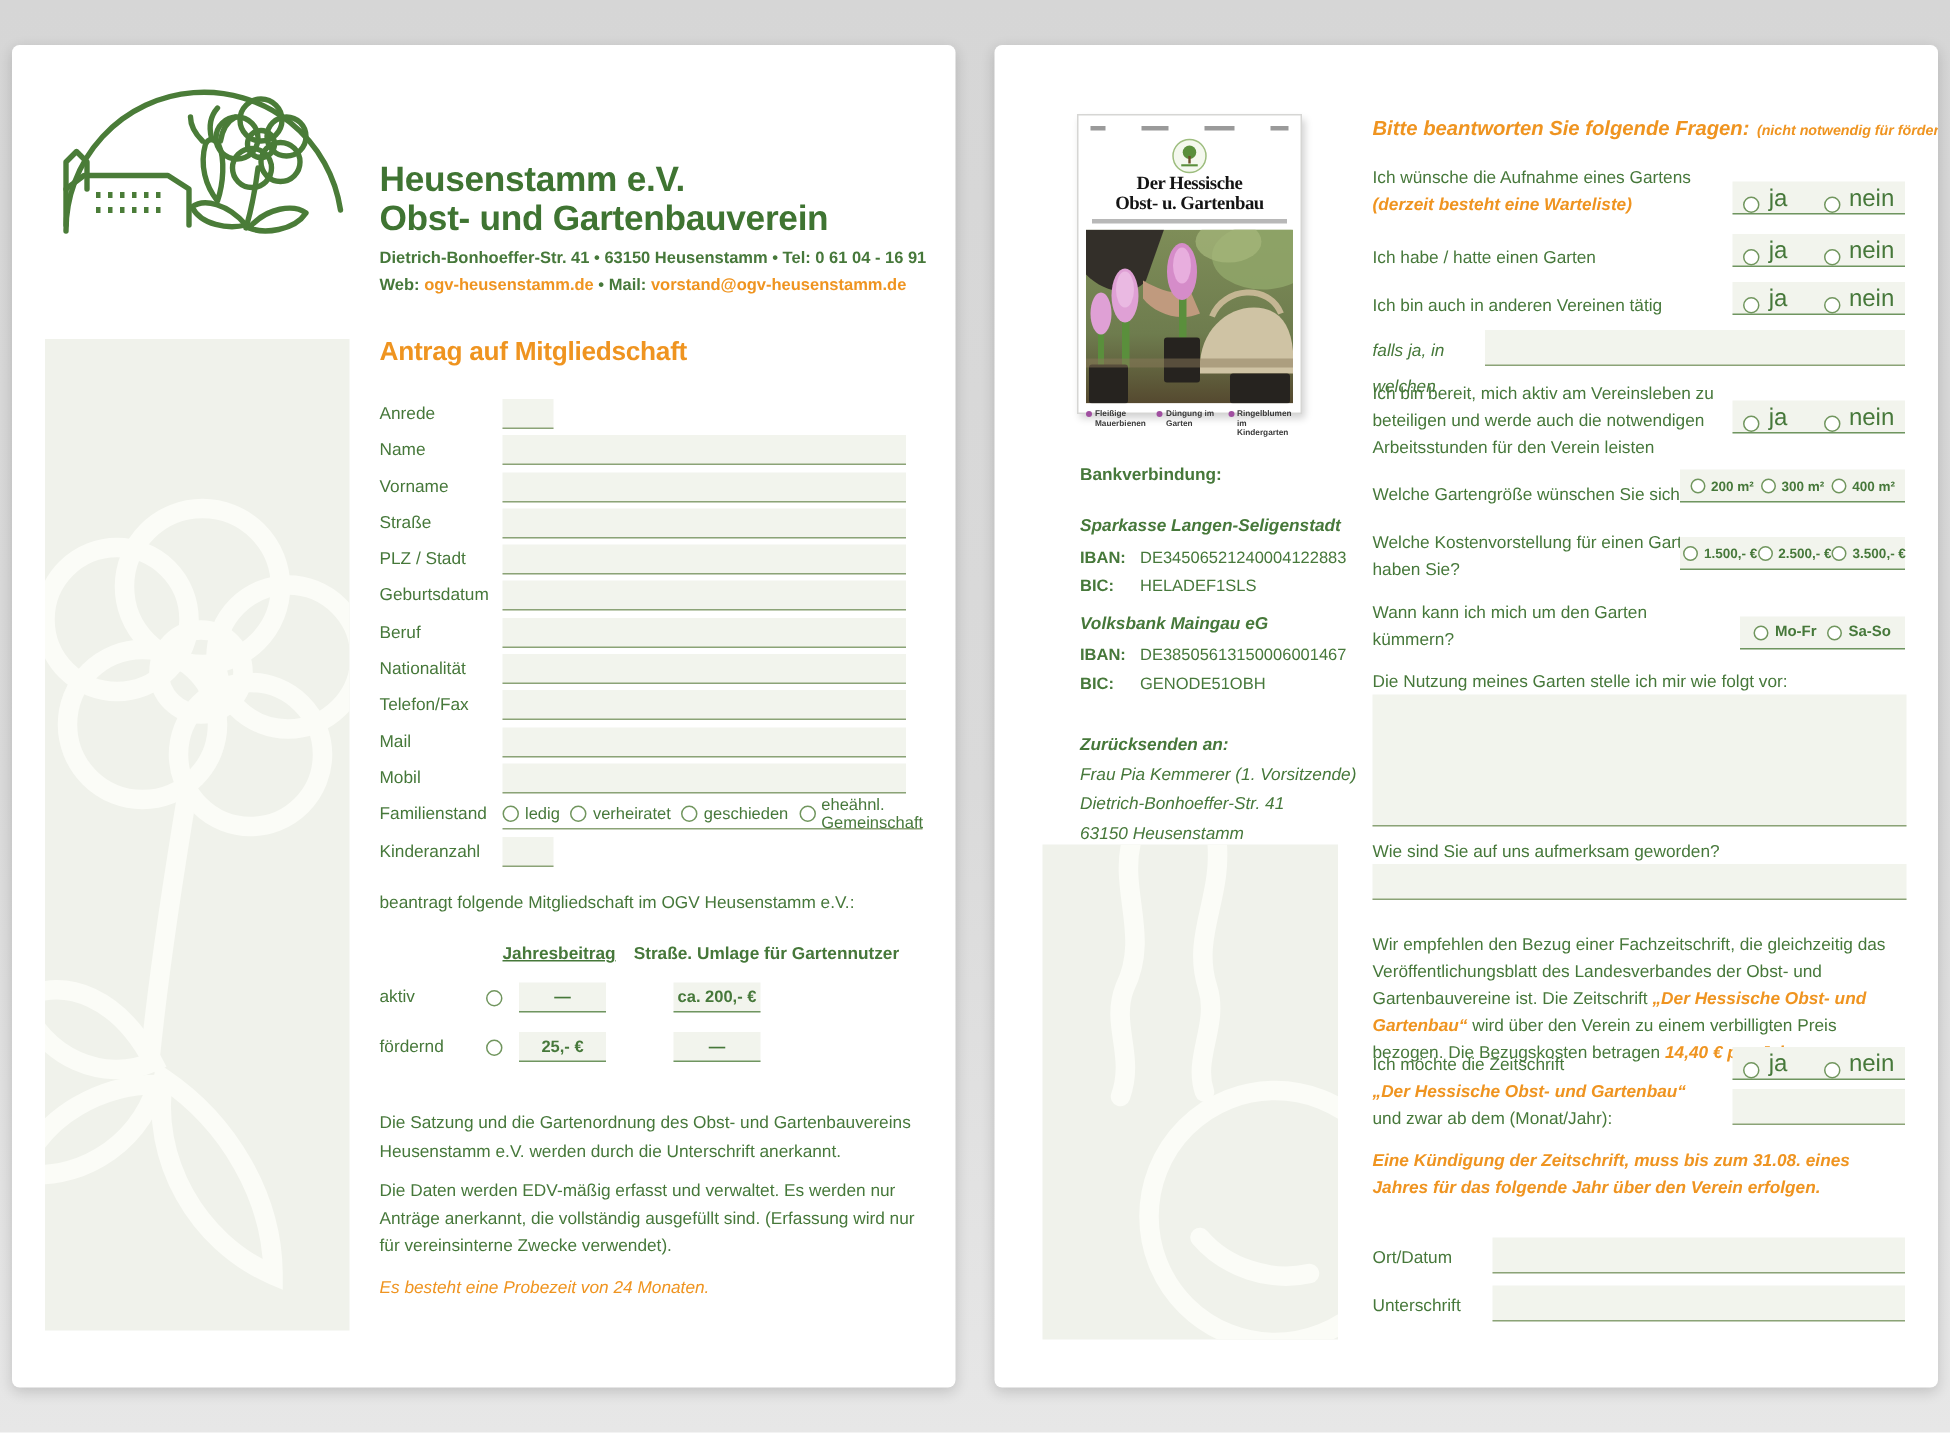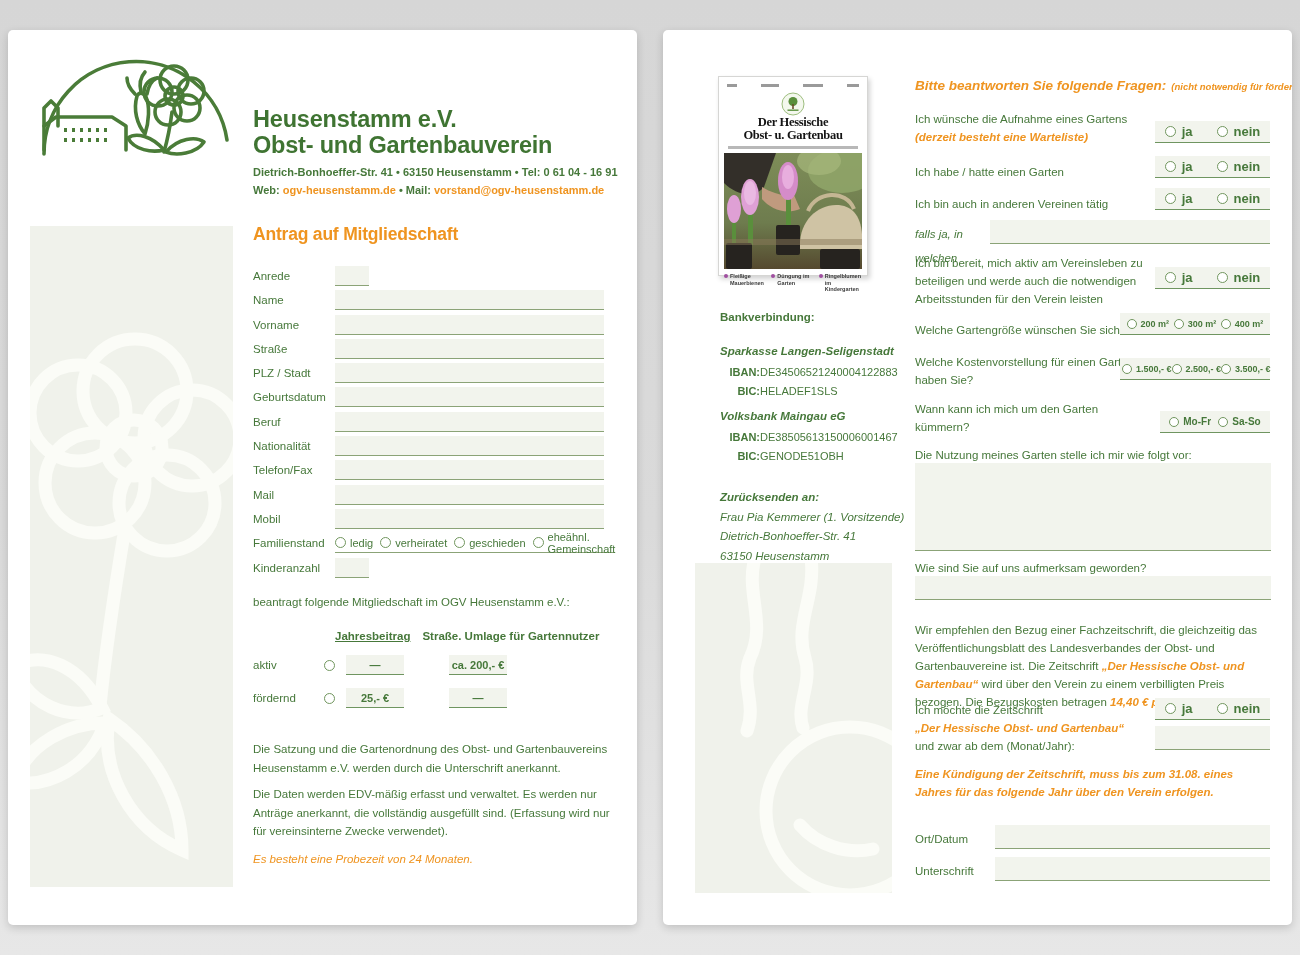--- a/index.html
+++ b/index.html
@@ -77,34 +77,34 @@
   .cover-sub { height:3px; background:#b8b8b8; margin:4px 4px 4px; }
   .cover-photo { height:116px; overflow:hidden; }
   .cover-bullets { display:flex; gap:4px; margin-top:4px; }
   .cb { flex:1; font-size:5.5px; font-weight:bold; color:#3a3a3a; line-height:6.5px; display:flex; gap:2px; }
   .cb-dot { width:4px; height:4px; background:#a04fa0; border-radius:50%; margin-top:1px; flex:none; }
 
   
   .bank-heading { position:absolute; left:57px; top:281px; font-size:11.5px; font-weight:bold; }
   .bank { position:absolute; left:57px; width:190px; font-size:11px; line-height:19px; }
   .bank-name { font-weight:bold; font-style:italic; font-size:11.5px; margin-bottom:2px; }
-  .bank-row { display:flex;text-align:right; }
+  .bank-row { display:flex; }
   .bank-row .bl { width:40px; font-weight:bold; flex:none; }
   .return { position:absolute; left:57px; top:458px; font-size:11.5px; font-style:italic; line-height:19.5px; }
   .return .rh { font-weight:bold; }
 
   
   .questions { position:absolute; left:252px; top:0; width:355px; font-size:11.5px; }
   .q-heading { position:absolute; top:48px; left:0; white-space:nowrap; }
   .q-heading .qh1 { font-size:13.5px; font-weight:bold; font-style:italic; color:#ef9420; }
   .q-heading .qh2 { font-size:9.5px; font-weight:bold; font-style:italic; color:#ef9420; margin-left:5px; }
   .q-text { position:absolute; left:0; width:238px; line-height:18px; }
   .yn { position:absolute; left:240px; width:115px; height:22px; background:#f2f4ed;
-        border-bottom:1px solid #6f9560; display:flex; align-items:center;
-        justify-content:center; gap:6px; font-size:13px; font-weight:bold; }
+        border-bottom:1px solid #6f9560; display:flex; align-items:flex-end;
+        justify-content:center; gap:6px; font-size:16px; font-weight:normal; }
   .yn .gap { width:12px; }
   .opt-box { position:absolute; height:22px; background:#f2f4ed; border-bottom:1px solid #6f9560;
              display:flex; align-items:center; justify-content:space-evenly;
              font-size:9px; font-weight:bold; padding:0 2px; }
   .opt { display:flex; align-items:center; gap:4px; white-space:nowrap; }
   .opt .radio { width:10px; height:10px; }
   .q-input { position:absolute; }
   .offer { position:absolute; top:591px; left:0; width:356px; line-height:18px; }
   .sub-lines { position:absolute; top:671px; left:0; width:240px; line-height:18px; }
   .cancel-note { position:absolute; top:735px; left:0; width:356px; line-height:18px;

